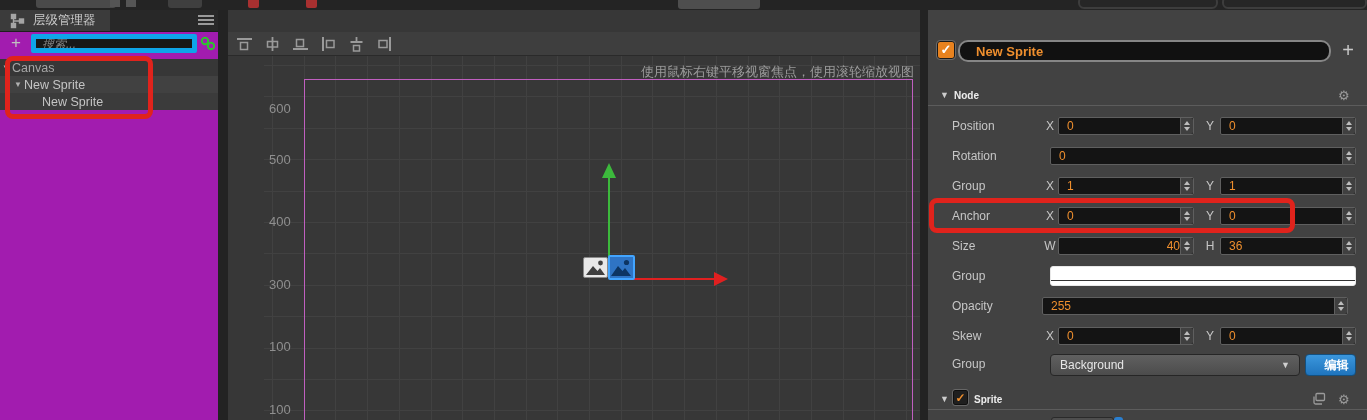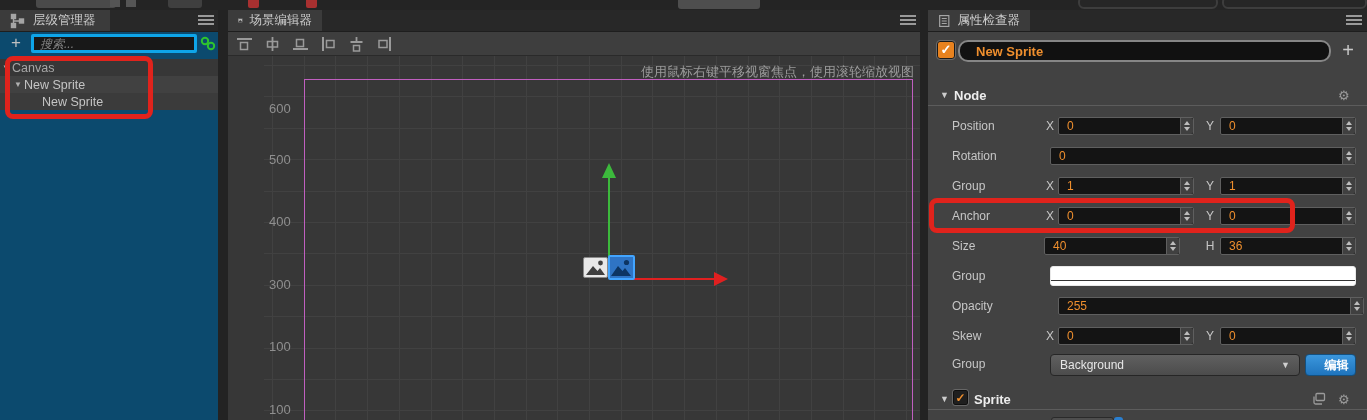--- a/index.html
+++ b/index.html
@@ -9,31 +9,31 @@
   .abs { position:absolute; }
 
   
   .top-strip { left:0; top:0; width:1367px; height:10px; background:#242424; }
   .ts-btn { position:absolute; top:0; background:#4a4a4a; border-radius:0 0 3px 3px; }
   .ts-dot { position:absolute; top:0; background:#555; width:10px; height:7px; }
   .ts-red { position:absolute; top:0; width:11px; height:8px; background:#a83030; border-radius:0 0 2px 2px; }
   .ts-outline { position:absolute; top:-4px; height:13px; border:2px solid #3d3d3d; border-radius:6px; background:#262626; }
 
   
-  .panel { background:#0c4a6e;text-decoration:underline; }
+  .panel { background:#a21caf;text-decoration:underline; }
   .tabbar { position:absolute; left:0; top:0; right:0; height:22px; background:#282828; border-bottom:1px solid #1e1e1e; }
   .tab { position:absolute; top:0; bottom:0; background:#3b3b3b; display:flex; align-items:center; gap:7px; padding:0 10px; }
   .tab-label { color:#cccccc; font-size:12.5px; white-space:nowrap; }
   .hamb { position:absolute; width:16px; height:10px; border-top:2px solid #9a9a9a; border-bottom:2px solid #9a9a9a; }
   .hamb::after { content:""; position:absolute; left:0; right:0; top:2px; height:2px; background:#9a9a9a; }
 
   
   .hier { left:0; top:10px; width:218px; height:410px; }
   .hier-plus { left:8px; top:25px; width:16px; height:16px; color:#c0c0c0; font-size:17px; line-height:16px; text-align:center; cursor:default; }
-  .search-box { left:31px; top:24px; width:166px; height:19px; background:#181818; border:3px solid #0ea5e9; border-radius:2px;
+  .search-box { left:31px; top:24px; width:166px; height:19px; background:#181818; border:5px solid #0ea5e9; border-radius:2px;
                 color:#e0e0e0; font-size:12px; padding:0 6px; font-style:italic; outline:none; }
   .search-box::placeholder { color:#828282; font-style:italic; }
   .tree-row { left:0; right:0; height:17px; display:flex; align-items:center; color:#c4c4c4; font-size:12.5px; }
   .tree-arrow { font-size:8px; color:#b0b0b0; width:12px; text-align:center; flex:0 0 12px; }
   .row-canvas { top:49px; background:#373737; color:#a6a6a6; }
   .row-sprite1 { top:66px; background:#414141; }
   .row-sprite2 { top:83px; background:#3b3b3b; }
 
   
   .scene { left:228px; top:10px; width:692px; height:410px; background:#373737; }
@@ -62,21 +62,21 @@
 
   
   .insp { left:928px; top:10px; width:439px; height:410px; background:#424242; }
   .name-check { left:9px; top:31px; width:18px; height:18px; background:#e8821e; border:1px solid #1a1a1a; border-radius:3px;
                 outline:1px solid #6a6a6a; color:#fff; font-size:13px; font-weight:bold; text-align:center; line-height:16px; }
   .name-field { left:30px; top:30px; width:373px; height:22px; background:#111; border:2px solid #868686; border-radius:10px;
                 color:#ef8f2e; font-size:13px; font-weight:bold; padding:0 0 0 16px; outline:none; }
   .insp-plus { left:410px; top:30px; width:20px; height:20px; color:#c8c8c8; font-size:20px; line-height:20px; text-align:center; }
   .sec-head { position:absolute; left:0; right:0; height:18px; display:flex; align-items:center; }
   .sec-arrow { position:absolute; font-size:9px; color:#cccccc; }
-  .sec-title { color:#ededed; font-size:13px; font-weight:bold; }
+  .sec-title { color:#ededed; font-size:10px; font-weight:bold; }
   .gear { position:absolute; color:#9a9a9a; font-size:13px; line-height:13px; }
   .divider { position:absolute; left:0; right:0; height:1px; background:#5c5c5c; }
   .plabel { position:absolute; left:24px; width:95px; color:#c6c6c6; font-size:12px; }
   .axkey { position:absolute; width:14px; text-align:center; color:#c6c6c6; font-size:12px; }
   .nfield { position:absolute; height:18px; background:#141414; border:1px solid #5f5f5f; border-radius:2px; display:flex; align-items:center; }
   .nval { flex:1; color:#ef8f2e; font-size:12px; padding-left:8px; line-height:16px; }
   .stepper { width:13px; align-self:stretch; background:#404040; border-left:1px solid #5f5f5f; display:flex; flex-direction:column;
              align-items:center; justify-content:space-evenly; border-radius:0 2px 2px 0; }
   .st-up { width:0; height:0; border-left:3px solid transparent; border-right:3px solid transparent; border-bottom:4px solid #bdbdbd; }
   .st-dn { width:0; height:0; border-left:3px solid transparent; border-right:3px solid transparent; border-top:4px solid #bdbdbd; }
@@ -148,30 +148,20 @@
       <span>New Sprite</span>
     </div>
     <div class="abs tree-row row-sprite2" style="padding-left:42px;">
       <span>New Sprite</span>
     </div>
   </div>
 
   <div class="vdiv" style="left:218px;width:10px;"></div>
 
   <div class="abs scene">
-    <div class="tabbar">
-      <div class="tab" style="left:0;width:94px;">
-        <svg style="position:static" width="16" height="15" viewBox="0 0 16 15">
-          <rect x="1" y="1.5" width="14" height="12" fill="#b5b5b5" stroke="#777" stroke-width="1"></rect>
-          <path d="M1.5 13 L8 5.5 L15 13 Z" fill="#3a3a3a"></path>
-        </svg>
-        <span class="tab-label">场景编辑器</span>
-      </div>
-      <span class="hamb" style="left:672px;top:5px;"></span>
-    </div>
 
     <div class="scene-toolbar">
       <svg class="al-icon" viewBox="0 0 17 16">
         <rect x="1" y="2" width="15" height="2" fill="#9a9a9a"></rect>
         <rect x="4.5" y="6.5" width="7" height="7" fill="none" stroke="#9a9a9a" stroke-width="1.5"></rect>
       </svg>
       <svg class="al-icon" viewBox="0 0 17 16">
         <rect x="7.6" y="1" width="1.8" height="14" fill="#9a9a9a"></rect>
         <rect x="3.5" y="5.5" width="10" height="5.5" fill="none" stroke="#9a9a9a" stroke-width="1.5"></rect>
       </svg>
@@ -221,32 +211,20 @@
           <path d="M1 19 L8 9 L12.5 14 L15 11 L21 19 Z" fill="#0d3563"></path>
           <circle cx="16.5" cy="5.5" r="2.6" fill="#0d3563"></circle>
         </svg>
       </div>
     </div>
   </div>
 
   <div class="vdiv" style="left:920px;width:8px;"></div>
 
   <div class="abs insp">
-    <div class="tabbar">
-      <div class="tab" style="left:0;width:102px;">
-        <svg style="position:static" width="15" height="16" viewBox="0 0 15 16">
-          <g fill="none" stroke="#a5a5a5" stroke-width="1.4">
-            <rect x="2" y="1.5" width="11" height="13"></rect>
-            <path d="M4.5 5 H10.5 M4.5 8 H10.5 M4.5 11 H10.5"></path>
-          </g>
-        </svg>
-        <span class="tab-label">属性检查器</span>
-      </div>
-      <span class="hamb" style="left:418px;top:5px;"></span>
-    </div>
 
     <div class="abs name-check">✓</div>
     <input class="abs name-field" value="New Sprite" style="">
     <div class="abs insp-plus">+</div>
 
     <div class="sec-head" style="top:76px;">
       <span class="sec-arrow" style="left:12px;">▼</span>
       <span class="sec-title" style="margin-left:26px;">Node</span>
       <span class="gear" style="left:410px;">⚙</span>
     </div>
@@ -310,21 +288,21 @@
     <div class="nfield" style="left:292px;top:197px;width:136px;">
       <span class="nval">0</span>
       <span class="stepper">
           <i class="st-up"></i>
           <i class="st-dn"></i>
         </span>
     </div>
 
     <span class="plabel" style="top:229px;">Size</span>
     <span class="axkey" style="left:115px;top:229px;">W</span>
-    <div class="nfield" style="left:116px;top:227px;width:136px;">
+    <div class="nfield" style="left:130px;top:227px;width:136px;text-align:right;">
       <span class="nval">40</span>
       <span class="stepper">
           <i class="st-up"></i>
           <i class="st-dn"></i>
         </span>
     </div>
     <span class="axkey" style="left:275px;top:229px;">H</span>
     <div class="nfield" style="left:292px;top:227px;width:136px;">
       <span class="nval">36</span>
       <span class="stepper">
@@ -332,21 +310,21 @@
           <i class="st-dn"></i>
         </span>
     </div>
 
     <span class="plabel" style="top:259px;">Group</span>
     <div class="color-swatch" style="top:256px;">
       <div class="color-alpha-line"></div>
     </div>
 
     <span class="plabel" style="top:289px;">Opacity</span>
-    <div class="nfield" style="left:130px;top:287px;width:306px;">
+    <div class="nfield" style="left:114px;top:287px;width:306px;">
       <span class="nval">255</span>
       <span class="stepper">
           <i class="st-up"></i>
           <i class="st-dn"></i>
         </span>
     </div>
 
     <span class="plabel" style="top:319px;">Skew</span>
     <span class="axkey" style="left:115px;top:319px;">X</span>
     <div class="nfield" style="left:130px;top:317px;width:136px;">

